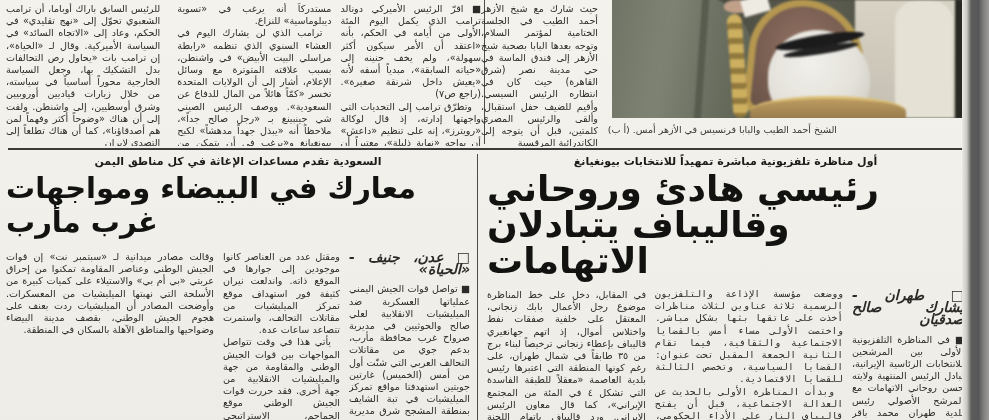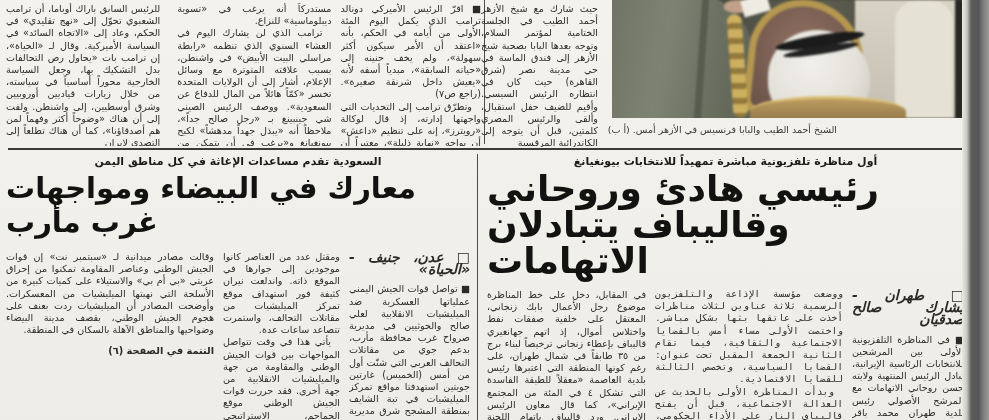--- a/index.html
+++ b/index.html
@@ -133,21 +133,20 @@
           </div>
       </div>
       <div class="col yc2">
           <p>ومقتل عدد من العناصر كانوا موجودين إلى جوارها في الموقع ذاته. واندلعت نيران كثيفة فور استهداف موقع تمركز الميليشيات من مقاتلات التحالف، واستمرت تتصاعد ساعات عدة.</p>
           <p>يأتي هذا في وقت تتواصل المواجهات بين قوات الجيش الوطني والمقاومة من جهة والميليشيات الانقلابية من جهة أخرى. فقد حررت قوات الجيش الوطني موقع الجماجم، الاستراتيجي بمديرية الزاهر آل حميقان في محافظة البيضاء فجر أمس، بعد اشتباكات عنيفة سقط خلالها العديد من عناصر الميليشيات الانقلابية بين قتيل وجريح.</p>
         </div>
       <div class="col yc3">
         <div>
             <p>وقالت مصادر ميدانية لـ «سبتمبر نت» إن قوات الجيش الوطني وعناصر المقاومة تمكنوا من إحراق عربتي «بي أم بي» والاستيلاء على كميات كبيرة من الأسلحة التي نهبتها الميليشيات من المعسكرات. وأوضحت المصادر أن الميليشيات ردت بعنف على هجوم الجيش الوطني، بقصف مدينة البيضاء وضواحيها والمناطق الآهلة بالسكان في المنطقة.</p>
           </div>
-        <div class="cont">التتمة في الصفحة (٦)</div>
       </div>
     </div>
   </article>
 
   <div class="vrule rule-bottom-articles"></div>
 
   <article class="article iran" dir="rtl">
     <div class="kicker">أول مناظرة تلفزيونية مباشرة تمهيداً للانتخابات بيونغيانغ</div>
     <h1 class="headline">رئيسي هادئ وروحاني وقاليباف يتبادلان الاتهامات</h1>
     <div class="cols body-sm">

